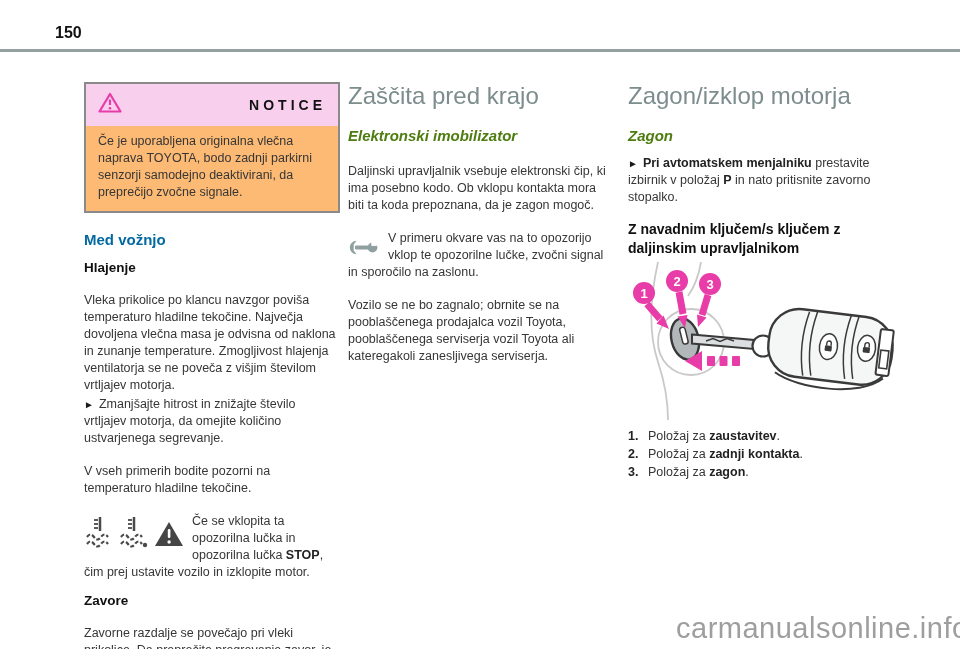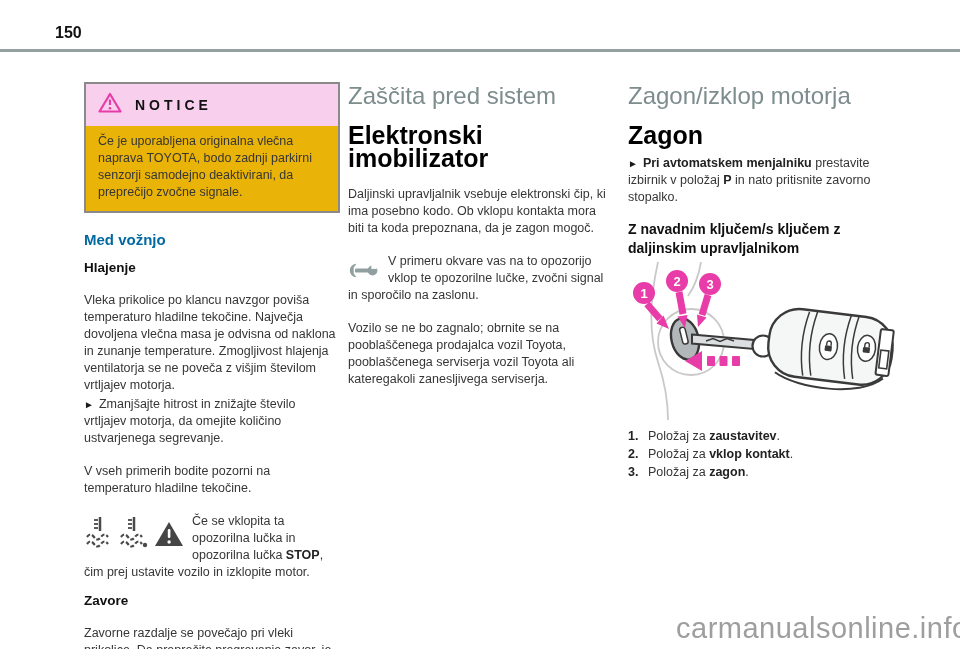--- a/index.html
+++ b/index.html
@@ -12,30 +12,30 @@
   .page-num{position:absolute;left:55px;top:24px;font-size:16px;font-weight:bold;color:#111;}
   .top-rule{position:absolute;left:0;top:49px;width:960px;height:3px;background:#96a0a0;}
   
   .col{position:absolute;top:82px;}
   .col-left{left:84px;width:256px;}
   .col-mid{left:348px;width:266px;}
   .col-right{left:628px;width:281px;}
   p{margin:16px 0 2px 0;}
   b{color:#222;}
   .sec-title{font-size:24px;line-height:28px;font-weight:400;color:#7d8c8c;margin:0 0 14px 0;}
-  .h-black{font-size:25px;line-height:23px;font-weight:bold;color:#000000;margin:0 0 8px 0;}
+  .h-black{font-size:15px;line-height:23px;font-weight:bold;color:#4d7c0f;margin:0 0 8px 0;font-style:italic;}
   .h-sub{font-size:15px;font-weight:bold;color:#0369a1;margin:2px 0 10px 0;}
   .h-small{font-size:13.5px;font-weight:bold;color:#101010;margin:11px 0 6px 0;clear:both;}
   .h-key{font-size:14px;line-height:19px;font-weight:bold;color:#101010;margin:14px 0 4px 0;}
   .arr{font-size:10px;color:#1a1a1a;margin-right:5px;}
   
   .notice{border:2px solid #8a8a8a;margin-bottom:18px;}
-  .notice-head{display:flex;align-items:center;gap:13px;background:#f8d0ee;padding:8px 12px;}
+  .notice-head{display:flex;align-items:center;gap:13px;background:#f8d0ee;padding:8px 12px;justify-content:space-between;}
   .notice-title{font-size:14px;font-weight:bold;letter-spacing:4px;color:#111;}
-  .notice-body{background:#eab308;padding:7px 12px 10px 12px;}
+  .notice-body{background:#fdba74;padding:7px 12px 10px 12px;}
   
   .warn-icons{float:left;display:flex;align-items:flex-end;gap:6px;margin:3px 8px 2px 0;}
   .wrench-wrap{float:left;height:30px;display:flex;align-items:center;margin:2px 10px 0 0;}
   .brake-wrap{float:left;margin:1px 9px 0 0;}
   .clear{clear:both;}
   .bullet-p{clear:both;margin:0 0 2px 0;}
   .fig{margin:4px 0 8px 0;display:block;}
   .olrow{margin:0 0 1px 0;}
   .olnum{display:inline-block;width:20px;font-weight:bold;color:#222;}
   .b3{margin-top:10px;}
@@ -105,21 +105,21 @@
       <span>Če se vklopita ta opozorilna lučka in opozorilna lučka </span><b>STOP</b><span>, čim prej ustavite vozilo in izklopite motor.</span>
     </p>
 
     <div class="h-small">Zavore</div>
     <p>Zavorne razdalje se povečajo pri vleki prikolice. Da preprečite pregrevanje zavor, je priporočljiva uporaba zaviranja motorja.</p>
     <div class="h-small">Bočni veter</div>
 
   </div>
 
   <div class="col col-mid">
-    <div class="sec-title">Zaščita pred sistem</div>
+    <div class="sec-title">Zaščita pred krajo</div>
     <div class="h-black">Elektronski imobilizator</div>
     <p>Daljinski upravljalnik vsebuje elektronski čip, ki ima posebno kodo. Ob vklopu kontakta mora biti ta koda prepoznana, da je zagon mogoč.</p>
     <p>
       <span class="wrench-wrap">
         <svg width="30" height="15" viewBox="0 0 30 15">
           <rect x="7" y="5.5" width="16" height="4" rx="1" fill="#90a0a0"></rect>
           <path d="M8.5 0.8 a6.6 6.6 0 1 0 0 13.4 l-2.8 -3.6 0 -6.2 z" fill="#90a0a0"></path>
           <circle cx="24.5" cy="7.5" r="4.9" fill="#90a0a0"></circle>
           <rect x="23.3" y="1.5" width="5.5" height="4.4" fill="#ffffff"></rect>
         </svg>
@@ -194,19 +194,19 @@
       </g>
       <g>
         <polygon points="57,99 74,89 74,109" fill="#e83ca8"></polygon>
         <rect x="79" y="94" width="8" height="10" rx="1" fill="#e83ca8"></rect>
         <rect x="91.5" y="94" width="8" height="10" rx="1" fill="#e83ca8"></rect>
         <rect x="104" y="94" width="8" height="10" rx="1" fill="#e83ca8"></rect>
       </g>
     </svg>
 
     <div class="olrow"><span class="olnum">1.</span><span>Položaj za </span><b>zaustavitev</b><span>.</span></div>
-    <div class="olrow"><span class="olnum">2.</span><span>Položaj za </span><b>vklop kontakt</b><span>.</span></div>
+    <div class="olrow"><span class="olnum">2.</span><span>Položaj za </span><b>zadnji kontakta</b><span>.</span></div>
     <div class="olrow"><span class="olnum">3.</span><span>Položaj za </span><b>zagon</b><span>.</span></div>
 
   </div>
 
   <div class="watermark">carmanualsonline.info</div>
 </div>
 
 </body></html>

